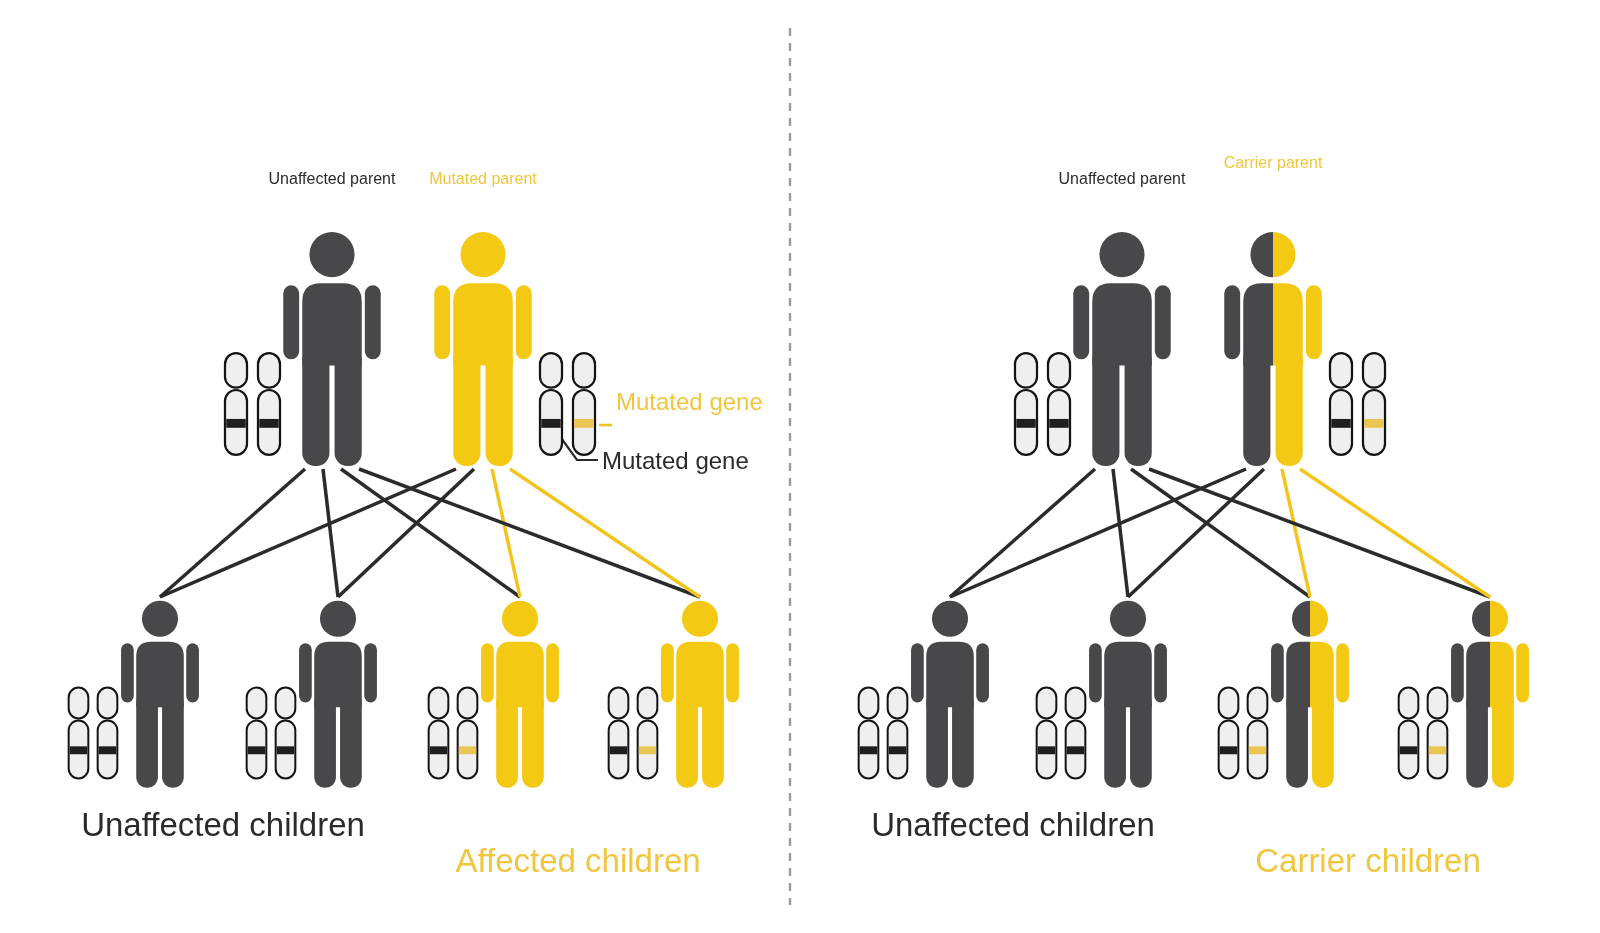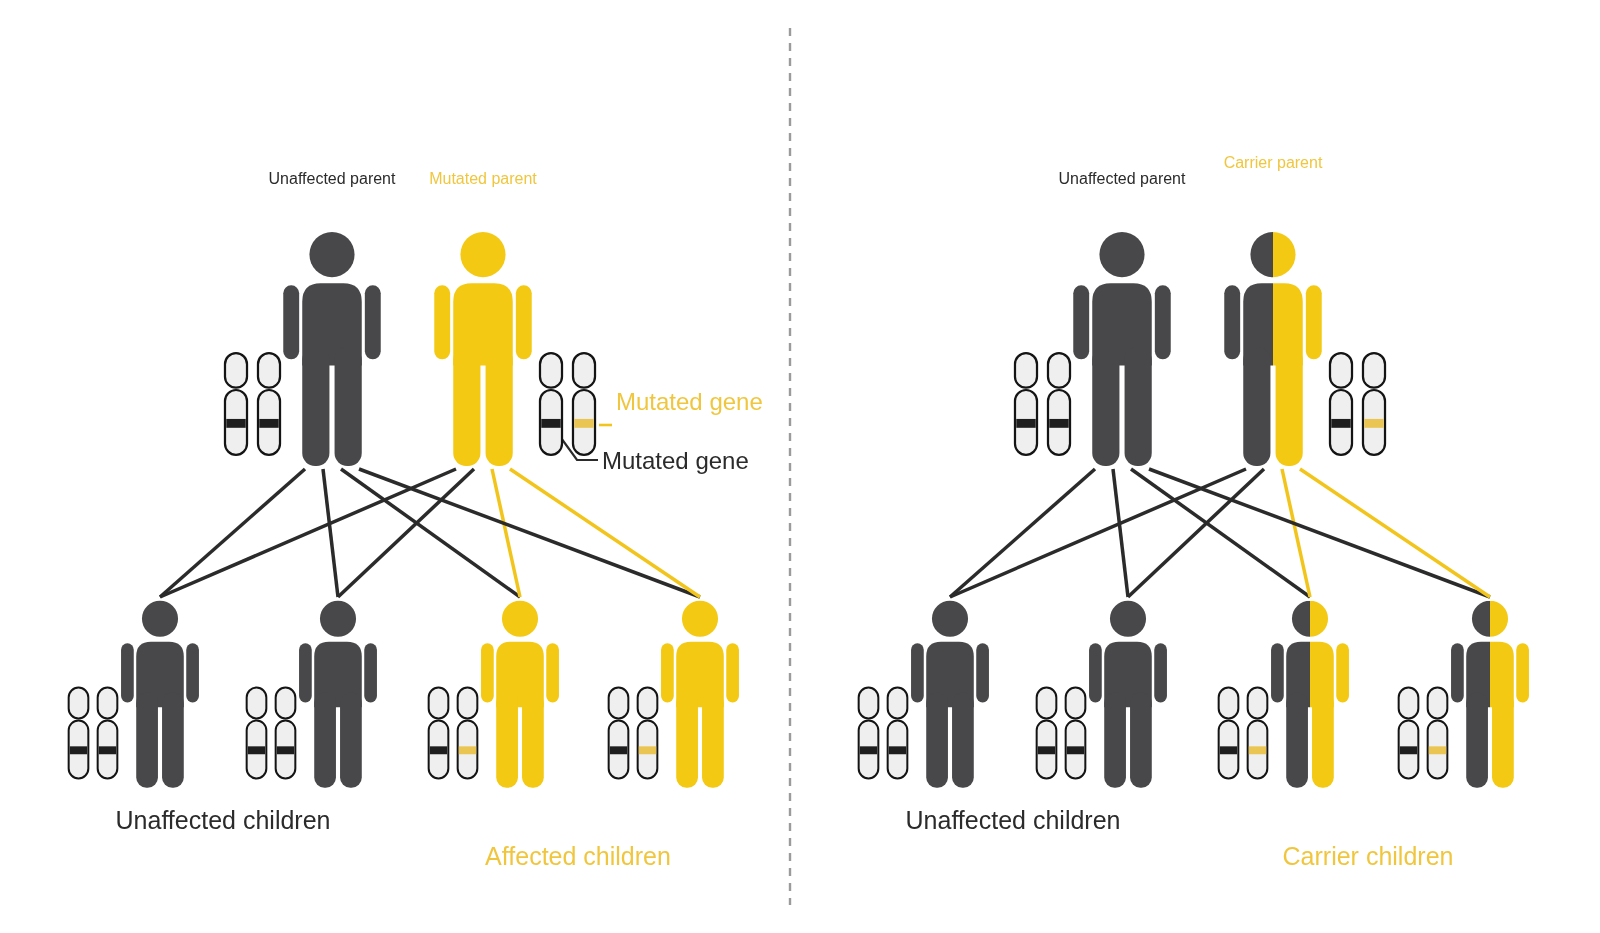--- a/index.html
+++ b/index.html
@@ -14,21 +14,21 @@
   .label{position:absolute;transform:translateX(-50%);text-align:center;}
   .title{font-size:31px;font-weight:700;color:var(--text_dark);white-space:nowrap;letter-spacing:.2px;}
   .title.p0{left:393px;top:54px;}
   .title.p1{left:1183px;top:54px;}
   .parent-label{font-size:16px;line-height:30px;width:180px;color:var(--text_dark);font-weight:400;}
   .parent-label.yellow{color:var(--text_yellow);}
   .parent-label.pa0{left:332px;top:164px;}
   .parent-label.pb0{left:483px;top:164px;}
   .parent-label.pa1{left:1122px;top:164px;}
   .parent-label.pb1{left:1273px;top:148px;text-align:center;}
-  .group-label{font-size:25px;color:var(--text_dark);white-space:nowrap;}
+  .group-label{font-size:33px;color:var(--text_dark);white-space:nowrap;}
   .group-label.yellow{color:var(--text_yellow);margin-top:36px;}
   .group-label.ga0{left:223px;top:806px;}
   .group-label.gb0{left:578px;top:806px;}
   .group-label.ga1{left:1013px;top:806px;}
   .group-label.gb1{left:1368px;top:806px;}
   .annot{position:absolute;font-size:24px;white-space:nowrap;}
   #annot-mutated{color:var(--text_yellow);left:616px;top:388px;}
   #annot-normal{color:var(--text_dark);left:602px;top:447px;}
   .chrom-pair{position:absolute;display:flex;}
 </style>

